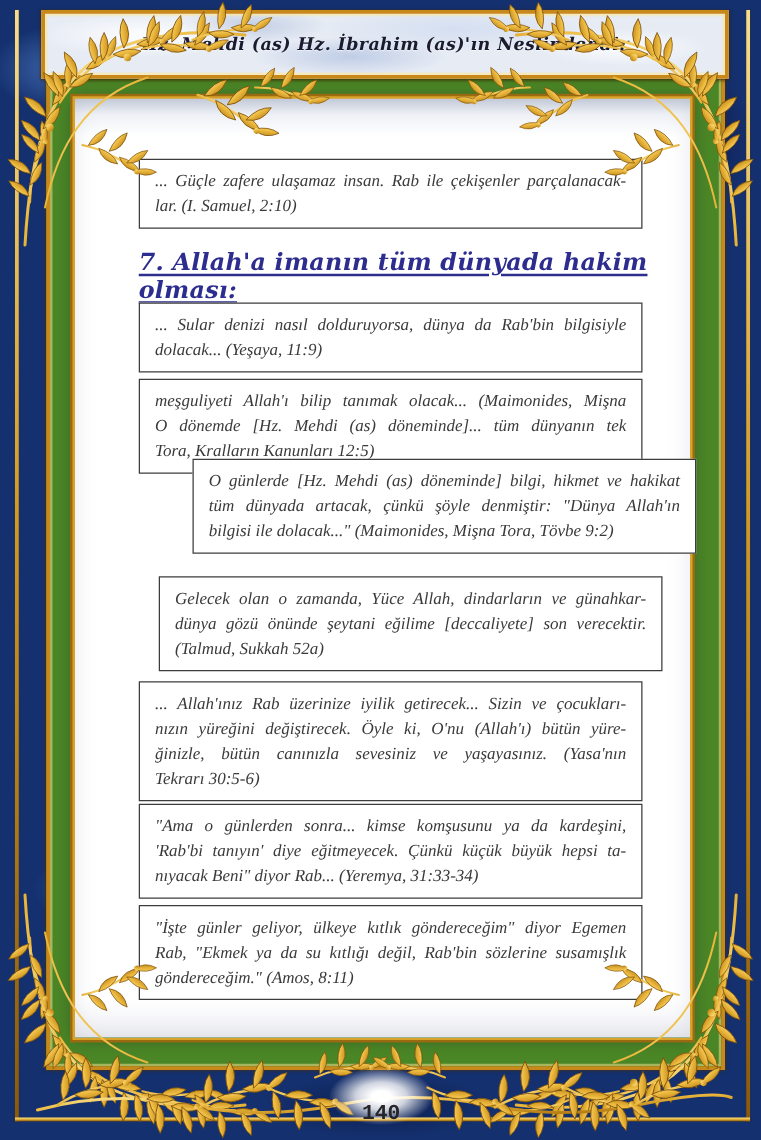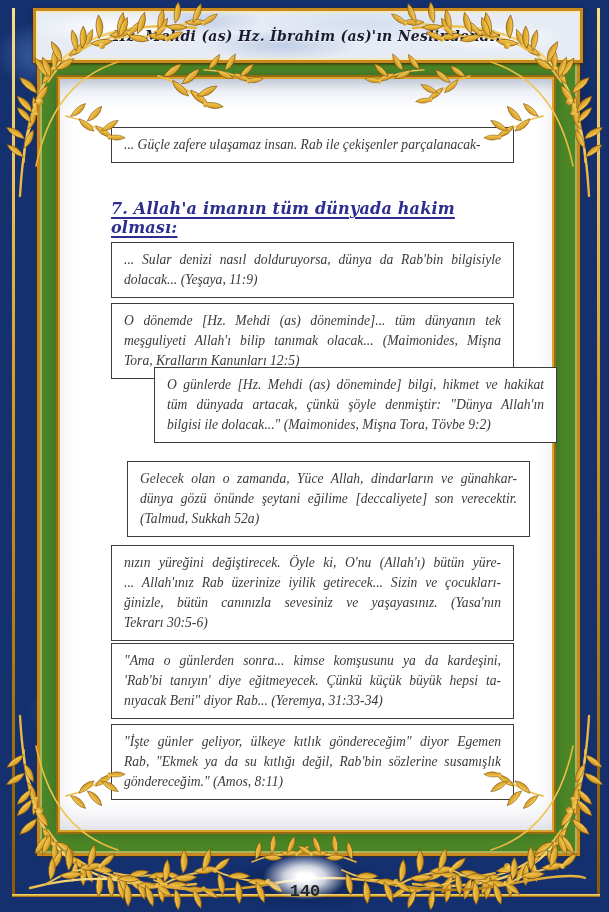--- a/index.html
+++ b/index.html
@@ -54,21 +54,21 @@
       radial-gradient(ellipse 110px 22px at 45% 70%, rgba(165,185,220,.6), transparent 70%),
       radial-gradient(ellipse 150px 26px at 60% 25%, rgba(205,218,240,.7), transparent 70%),
       radial-gradient(ellipse 100px 22px at 85% 55%, rgba(255,255,255,.85), transparent 70%),
       radial-gradient(ellipse 90px 20px at 30% 20%, rgba(150,170,210,.45), transparent 70%);
     display:flex;align-items:center;justify-content:center;}
   .plaque-title{font-family:"DejaVu Serif",serif;font-style:italic;font-weight:bold;
     font-size:14px;letter-spacing:.3px;color:#1b1b30;text-shadow:0 1px 1px rgba(255,255,255,.6);}
 
   
   .section-heading{position:absolute;left:51px;top:120px;width:410px;
-    font-family:"DejaVu Serif",serif;font-style:italic;font-weight:bold;font-size:16px;
+    font-family:"DejaVu Serif",serif;font-style:italic;font-weight:bold;font-size:19px;
     color:#2d2d8f;text-decoration:underline;text-decoration-thickness:1.5px;text-underline-offset:3px;
     letter-spacing:.2px;}
 
   .quote-box{position:absolute;left:51px;width:403px;box-sizing:border-box;
     border:1.5px solid #3c3c3c;background:#fff;padding:7px 12px;overflow:hidden;}
   .qline{font-style:italic;font-size:13.6px;line-height:20px;color:#3a3a3a;
     white-space:nowrap;text-align:justify;text-align-last:justify;}
   .quote-box .qline:last-child{text-align-last:left;}
 
   .qb1{top:48px;}  .qb2{top:163px;} .qb3{top:224px;} .qb4{top:288px;margin-left:43px;}
@@ -92,44 +92,45 @@
 
   <div class="pin pin-left"></div>
   <div class="pin pin-right"></div>
   <div class="pin h pin-bottom"></div>
 
   <div class="green-band"></div>
 
   <div class="sheet">
     <div class="quote-box qb1">
         <div class="qline">... Güçle zafere ulaşamaz insan. Rab ile çekişenler parçalanacak-</div>
+        <div class="qline">lar. (I. Samuel, 2:10)</div>
       </div>
     <div class="section-heading">7. Allah'a imanın tüm dünyada hakim olması:</div>
     <div class="quote-box qb2">
         <div class="qline">... Sular denizi nasıl dolduruyorsa, dünya da Rab'bin bilgisiyle</div>
         <div class="qline">dolacak... (Yeşaya, 11:9)</div>
       </div>
     <div class="quote-box qb3">
+        <div class="qline">meşguliyeti Allah'ı bilip tanımak olacak... (Maimonides, Mişna</div>
         <div class="qline">O dönemde [Hz. Mehdi (as) döneminde]... tüm dünyanın tek</div>
-        <div class="qline">meşguliyeti Allah'ı bilip tanımak olacak... (Maimonides, Mişna</div>
         <div class="qline">Tora, Kralların Kanunları 12:5)</div>
       </div>
     <div class="quote-box qb4">
         <div class="qline">O günlerde [Hz. Mehdi (as) döneminde] bilgi, hikmet ve hakikat</div>
         <div class="qline">tüm dünyada artacak, çünkü şöyle denmiştir: "Dünya Allah'ın</div>
         <div class="qline">bilgisi ile dolacak..." (Maimonides, Mişna Tora, Tövbe 9:2)</div>
       </div>
     <div class="quote-box qb5">
         <div class="qline">Gelecek olan o zamanda, Yüce Allah, dindarların ve günahkar-</div>
         <div class="qline">dünya gözü önünde şeytani eğilime [deccaliyete] son verecektir.</div>
         <div class="qline">(Talmud, Sukkah 52a)</div>
       </div>
     <div class="quote-box qb6">
+        <div class="qline">... Allah'ınız Rab üzerinize iyilik getirecek... Sizin ve çocukları-</div>
         <div class="qline">nızın yüreğini değiştirecek. Öyle ki, O'nu (Allah'ı) bütün yüre-</div>
-        <div class="qline">... Allah'ınız Rab üzerinize iyilik getirecek... Sizin ve çocukları-</div>
         <div class="qline">ğinizle, bütün canınızla sevesiniz ve yaşayasınız. (Yasa'nın</div>
         <div class="qline">Tekrarı 30:5-6)</div>
       </div>
     <div class="quote-box qb7">
         <div class="qline">"Ama o günlerden sonra... kimse komşusunu ya da kardeşini,</div>
         <div class="qline">'Rab'bi tanıyın' diye eğitmeyecek. Çünkü küçük büyük hepsi ta-</div>
         <div class="qline">nıyacak Beni" diyor Rab... (Yeremya, 31:33-34)</div>
       </div>
     <div class="quote-box qb8">
         <div class="qline">"İşte günler geliyor, ülkeye kıtlık göndereceğim" diyor Egemen</div>

